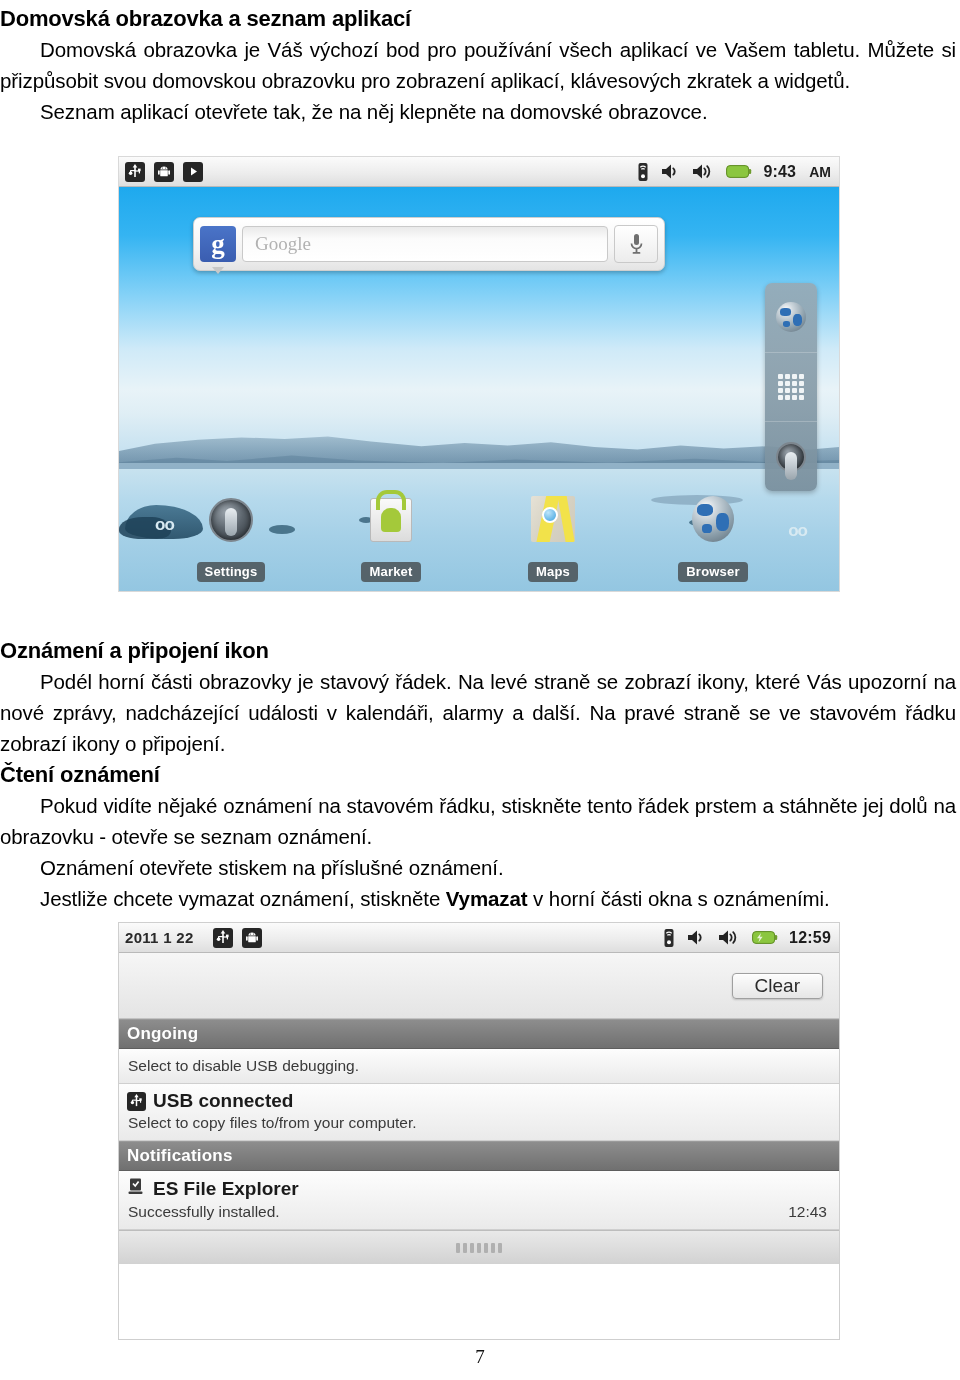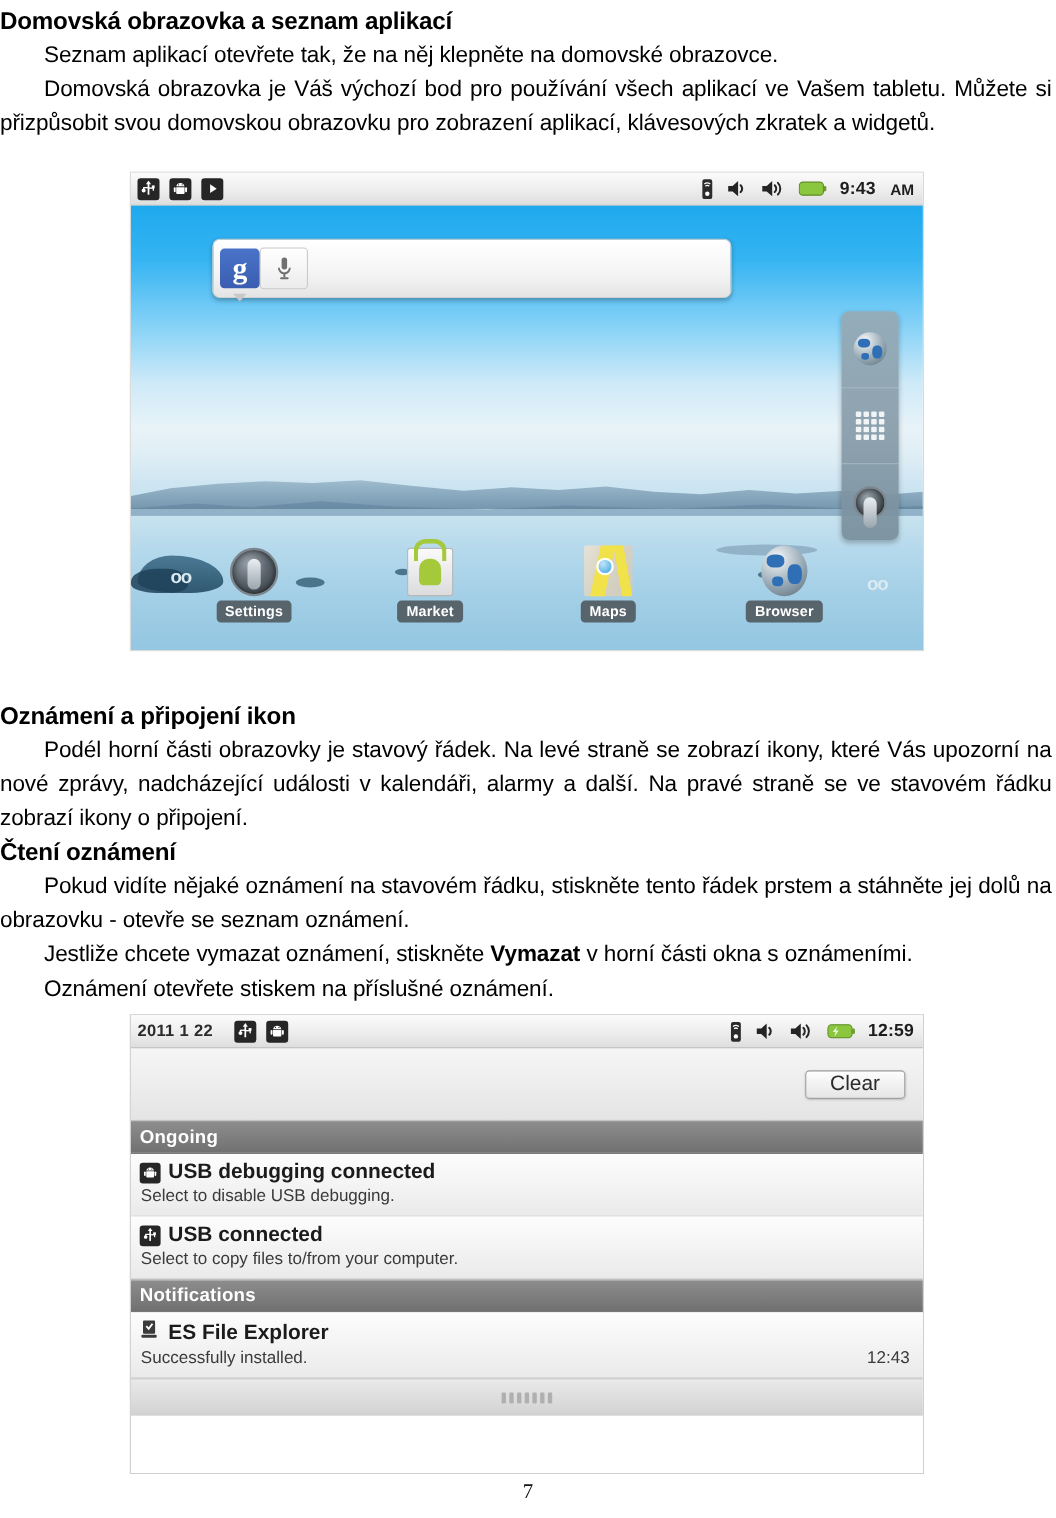--- a/index.html
+++ b/index.html
@@ -152,21 +152,21 @@
   .sp-cell { flex:1; display:flex; align-items:center; justify-content:center; }
   .sp-cell + .sp-cell { border-top:1px solid rgba(255,255,255,0.22); }
   .grid-ic { display:grid; grid-template-columns:repeat(4,5px); grid-gap:2px; }
   .grid-ic i { display:block; width:5px; height:5px; background:#f0f4f6; border-radius:1px; }
 
   
   .dock { position:absolute; left:0; right:0; bottom:4px; height:96px; }
   .dock-item { position:absolute; width:108px; text-align:center; }
   .dock-icon { height:50px; display:flex; align-items:flex-end; justify-content:center; }
   .dock-label {
-    display:inline-block; margin-top:4px; padding:2px 8px 3px;
+    display:inline-block; margin-top:20px; padding:2px 8px 3px;
     background: rgba(60,60,60,0.72); color:#fff; border-radius:4px;
     font-size:13px; font-weight:bold; letter-spacing:0.2px;
   }
 
   .settings-knob {
     width:44px;height:44px;border-radius:50%;
     background: radial-gradient(circle at 38% 30%, #9aa3ab 0%, #5d666e 45%, #2d343a 100%);
     border:2px solid #7d868e; position:relative;
     box-shadow: inset 0 0 6px rgba(0,0,0,0.6);
   }
@@ -256,22 +256,22 @@
     font-size:19px; font-family:"Liberation Serif", serif; color:#111;
   }
 </style>
 </head>
 <body>
 
 <div class="page">
 
   <div class="block-top doc-text">
     <h2 class="section-heading">Domovská obrazovka a seznam aplikací</h2>
+    <p class="para indent">Domovská obrazovka je Váš výchozí bod pro používání všech aplikací ve Vašem tabletu. Můžete si přizpůsobit svou domovskou obrazovku pro zobrazení aplikací, klávesových zkratek a widgetů.</p>
     <p class="para indent nojustify">Seznam aplikací otevřete tak, že na něj klepněte na domovské obrazovce.</p>
-    <p class="para indent">Domovská obrazovka je Váš výchozí bod pro používání všech aplikací ve Vašem tabletu. Můžete si přizpůsobit svou domovskou obrazovku pro zobrazení aplikací, klávesových zkratek a widgetů.</p>
   </div>
 
   <div class="shot" id="home-shot">
 
     <div class="statusbar">
       <div class="sb-left">
         <span class="icon-sq">
           <svg width="14" height="15" viewBox="0 0 14 15">
               <g fill="#fff">
             <rect x="6.2" y="3" width="1.6" height="10"></rect>
@@ -348,20 +348,21 @@
       <div class="blob" style="left:430px;top:326px;width:16px;height:7px;"></div>
       <div class="blob" style="left:570px;top:332px;width:22px;height:7px;"></div>
       <div class="oo" style="left:36px;top:328px;">oo</div>
       <div class="oo" style="right:32px;top:334px;">oo</div>
 
       <div class="gwidget">
         <div class="g-logo">
           <span>g</span>
           <span class="g-caret"></span>
         </div>
+        <div class="g-field">Google</div>
         <div class="g-mic">
           <svg width="15" height="24" viewBox="0 0 15 24">
             <rect x="5" y="2" width="5" height="11" rx="2.5" fill="#6f6f6f"></rect>
             <path d="M2.5 11.5a5 5 0 0 0 10 0" stroke="#6f6f6f" stroke-width="1.7" fill="none"></path>
             <rect x="6.6" y="16" width="1.8" height="4" fill="#6f6f6f"></rect>
             <rect x="3.6" y="20" width="7.8" height="1.8" rx="0.9" fill="#6f6f6f"></rect>
           </svg>
         </div>
       </div>
 
@@ -438,22 +439,22 @@
   </div>
 
   <div class="block-mid doc-text">
     <h2 class="section-heading">Oznámení a připojení ikon</h2>
     <p class="para indent">Podél horní části obrazovky je stavový řádek. Na levé straně se zobrazí ikony, které Vás upozorní na nové zprávy, nadcházející události v kalendáři, alarmy a další. Na pravé straně se ve stavovém řádku zobrazí ikony o připojení.</p>
   </div>
 
   <div class="block-mid2 doc-text">
     <h2 class="section-heading">Čtení oznámení</h2>
     <p class="para indent">Pokud vidíte nějaké oznámení na stavovém řádku, stiskněte tento řádek prstem a stáhněte jej dolů na obrazovku - otevře se seznam oznámení.</p>
+    <p class="para indent nojustify">Oznámení otevřete stiskem na příslušné oznámení.</p>
     <p class="para indent nojustify"><span>Jestliže chcete vymazat oznámení, stiskněte </span><span class="b">Vymazat</span><span> v horní části okna s oznámeními.</span></p>
-    <p class="para indent nojustify">Oznámení otevřete stiskem na příslušné oznámení.</p>
   </div>
 
   <div class="shot" id="notif-shot">
     <div class="np-body">
 
       <div class="statusbar">
         <div class="sb-left">
           <span class="sb-date">2011 1 22</span>
           <span class="icon-sq">
             <svg width="14" height="15" viewBox="0 0 14 15">
@@ -515,35 +516,20 @@
         </div>
       </div>
 
       <div class="np-clearbar">
         <div class="clear-btn">Clear</div>
       </div>
 
       <div class="np-section">Ongoing</div>
 
       <div class="np-item">
-        <div class="np-title">
-          <span class="icon-sq" style="width:19px;height:19px;">
-            <svg width="13" height="13" viewBox="0 0 14 14">
-                <g fill="#fff">
-              <path d="M3.2 5.2h7.6v5.2a0.9 0.9 0 0 1-0.9 0.9H4.1a0.9 0.9 0 0 1-0.9-0.9z"></path>
-              <path d="M3.4 4.4c0-1.7 1.6-3 3.6-3s3.6 1.3 3.6 3z"></path>
-              <circle cx="5.4" cy="3" r="0.55" fill="#262626"></circle>
-              <circle cx="8.6" cy="3" r="0.55" fill="#262626"></circle>
-              <rect x="1" y="5.3" width="1.7" height="4.4" rx="0.85"></rect>
-              <rect x="11.3" y="5.3" width="1.7" height="4.4" rx="0.85"></rect>
-            </g>
-              </svg>
-          </span>
-          <span>USB debugging connected</span>
-        </div>
         <div class="np-sub">Select to disable USB debugging.</div>
       </div>
 
       <div class="np-item">
         <div class="np-title">
           <span class="icon-sq" style="width:19px;height:19px;">
             <svg width="13" height="14" viewBox="0 0 14 15">
                 <g fill="#fff">
               <rect x="6.2" y="3" width="1.6" height="10"></rect>
               <polygon points="7,0 9.3,3.4 4.7,3.4"></polygon>

